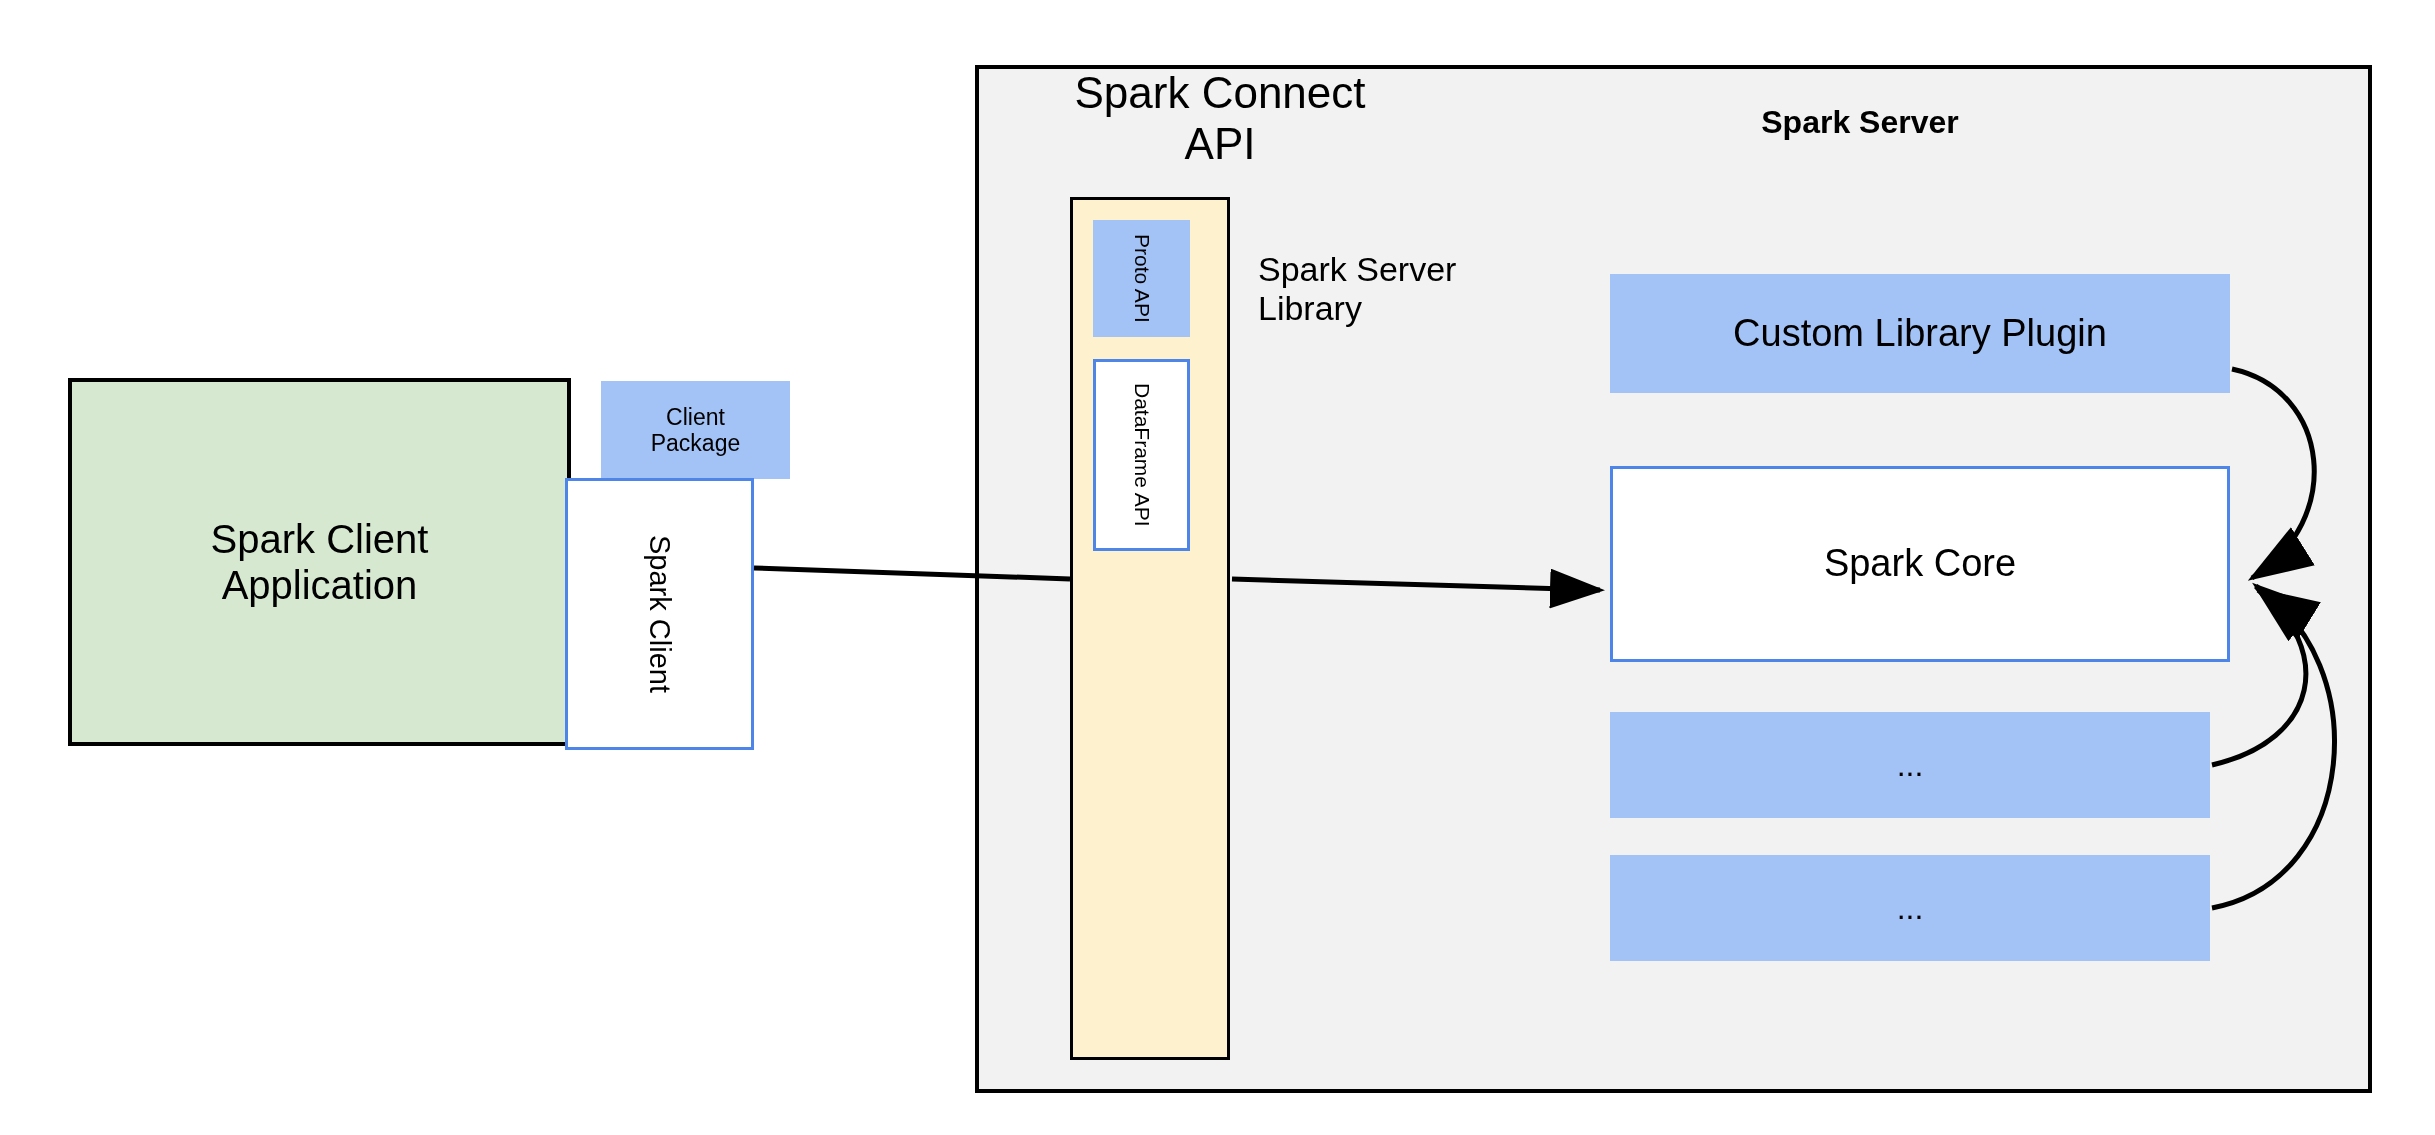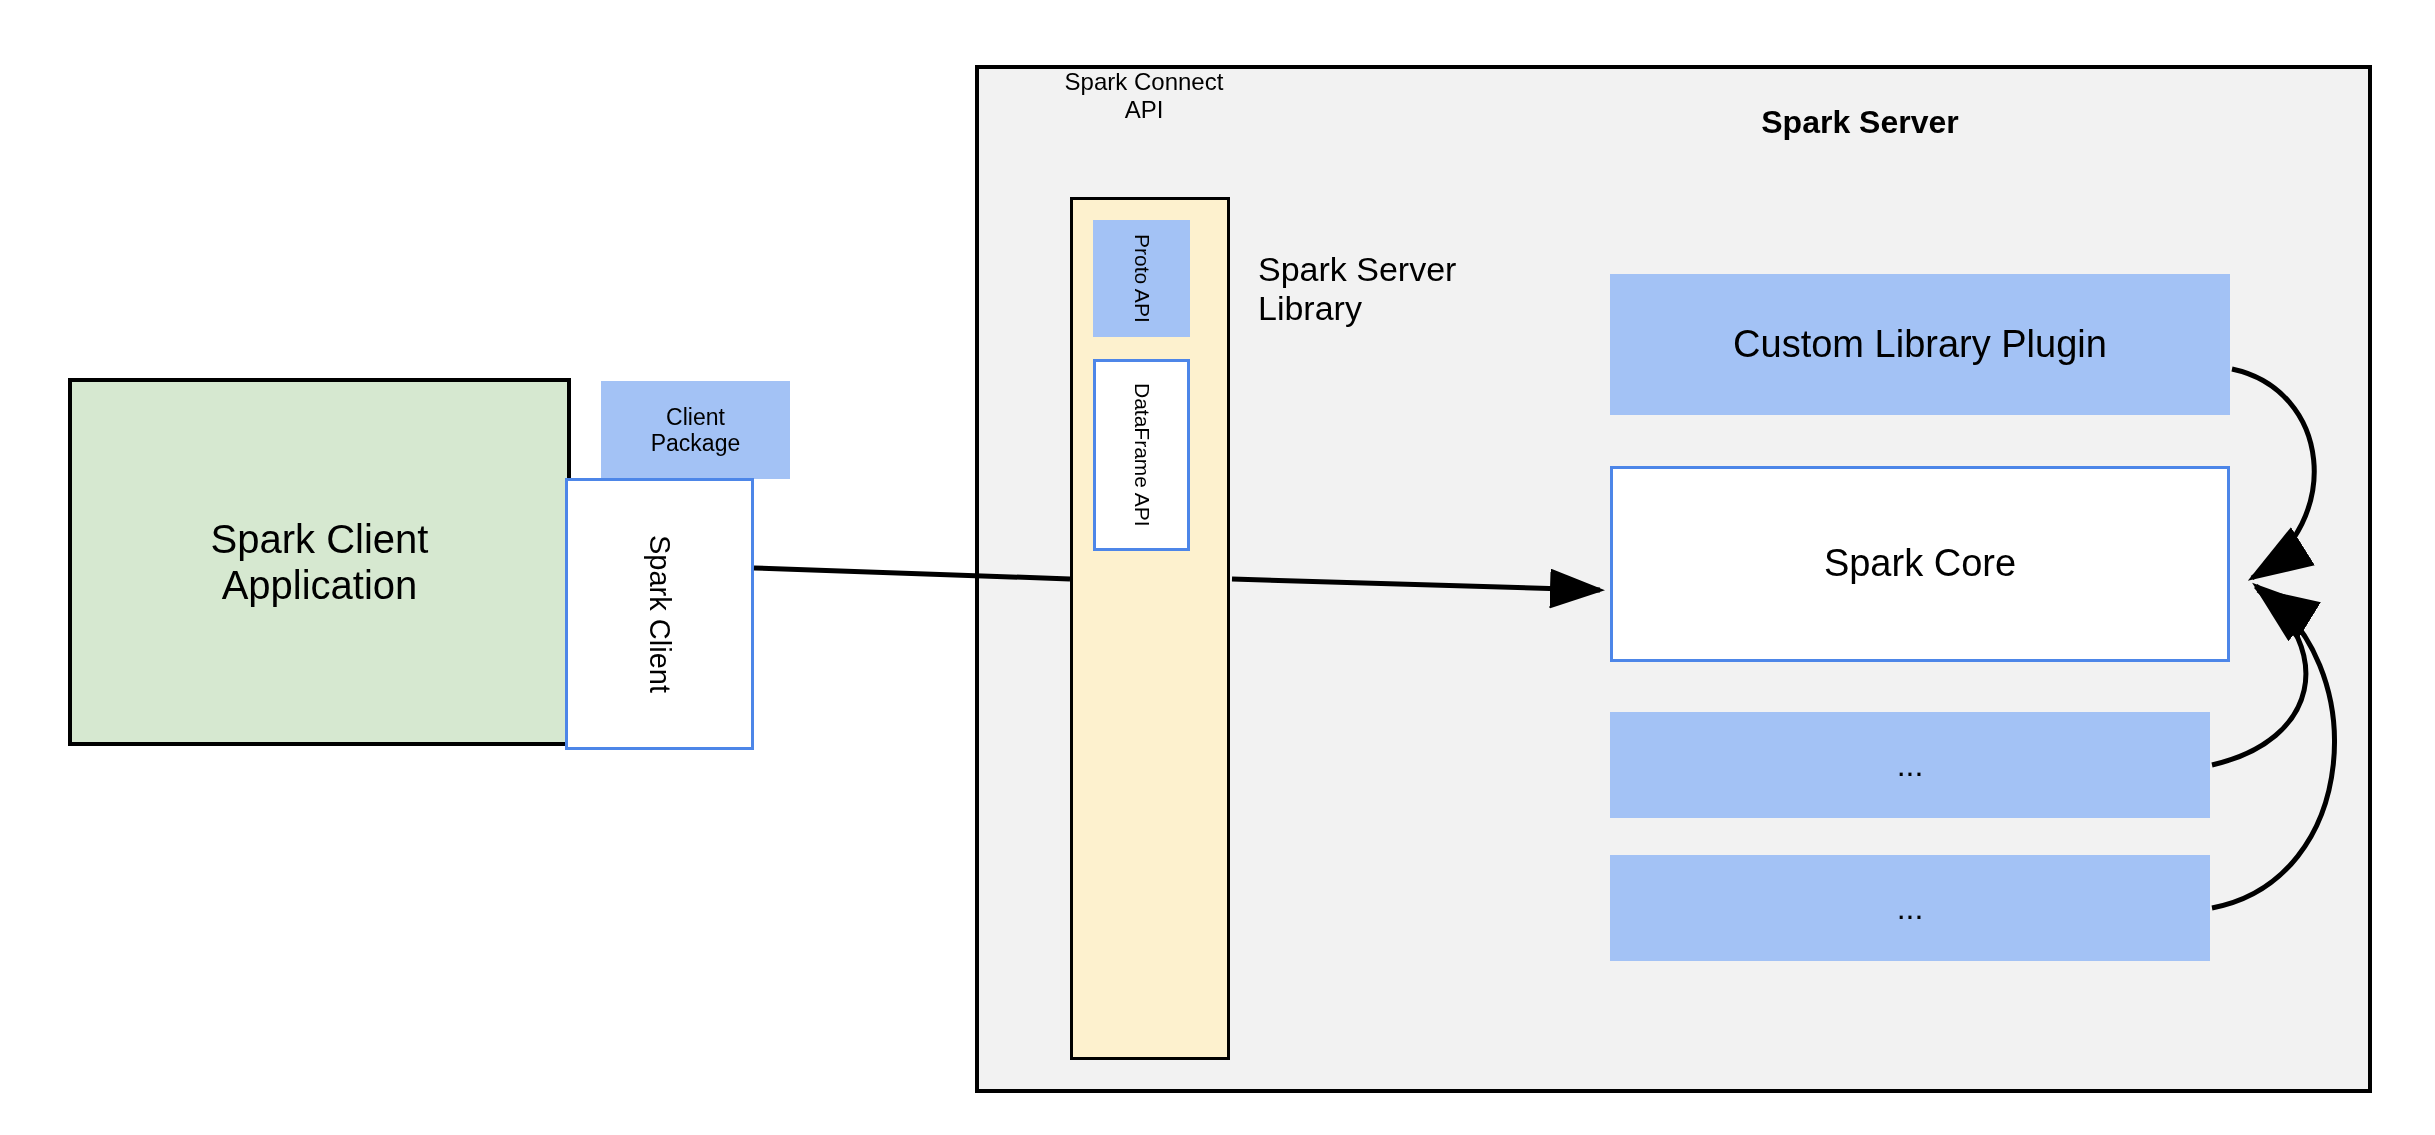--- a/index.html
+++ b/index.html
@@ -75,25 +75,25 @@
   #server-panel {
     left: 975px;
     top: 65px;
     width: 1397px;
     height: 1028px;
     background: #f2f2f2;
     border: 4px solid #000000;
     z-index: 1;
   }
   #spark-connect-api-label {
-    left: 984px;
+    left: 1060px;
     top: 68px;
     width: 320px;
     height: 90px;
-    font-size: 24px;
+    font-size: 44px;
     align-items: flex-start;
     z-index: 3;
   }
   #spark-connect-api-label .label { white-space: pre-line; }
 
   #spark-server-title {
     left: 1690px;
     top: 100px;
     width: 340px;
     height: 44px;
@@ -144,21 +144,21 @@
     text-align: left;
     z-index: 3;
   }
   #server-library-label .label { white-space: pre-line; }
 
   
   #custom-library-plugin {
     left: 1610px;
     top: 274px;
     width: 620px;
-    height: 141px;
+    height: 119px;
     background: #a3c2f5;
     font-size: 38px;
     z-index: 3;
   }
   #spark-core {
     left: 1610px;
     top: 466px;
     width: 620px;
     height: 196px;
     background: #ffffff;

